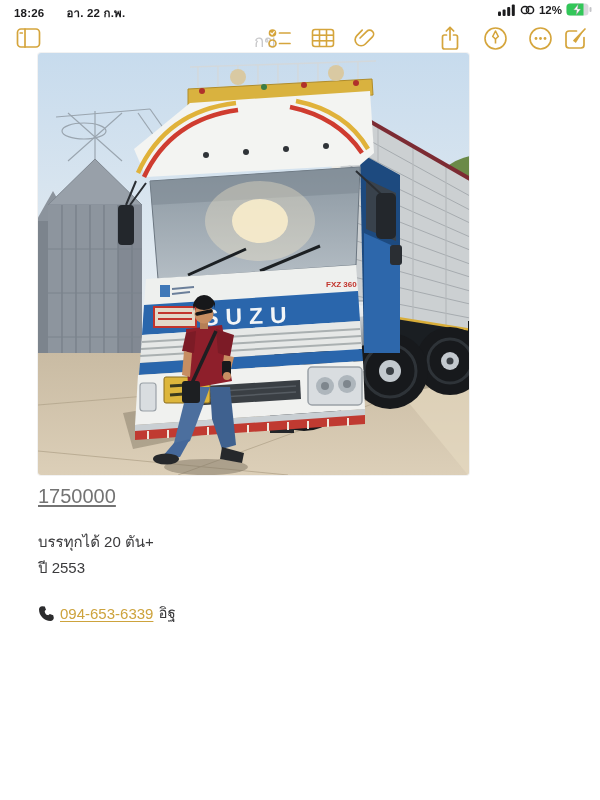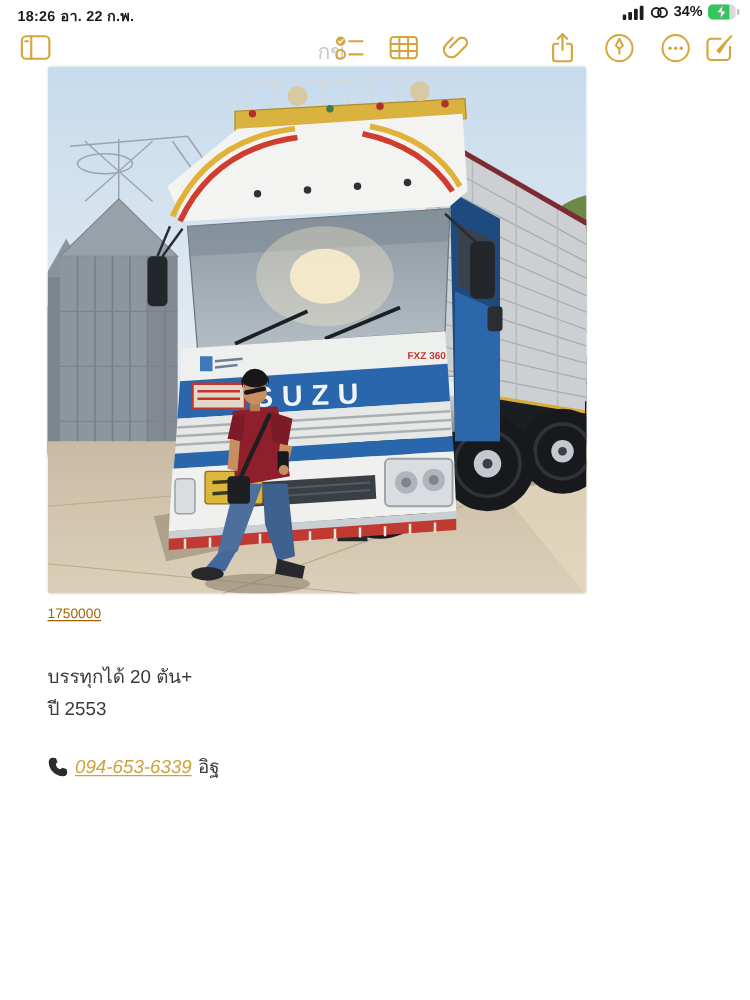--- a/index.html
+++ b/index.html
@@ -2,39 +2,39 @@
 <html><head>
 <meta charset="utf-8">
 <style>
   html,body{margin:0;padding:0;}
   body{width:600px;height:800px;background:#fff;font-family:"Liberation Sans",sans-serif;-webkit-font-smoothing:antialiased;}
   .page{position:relative;width:600px;height:800px;background:#fff;overflow:hidden;}
 
   
   .statusbar{position:absolute;top:0;left:0;right:0;height:22px;}
   .sb-left{position:absolute;left:14px;top:4px;font-size:11.5px;font-weight:bold;color:#1c1c1e;letter-spacing:.2px;}
-  .sb-left .sb-date{margin-left:4px;}
+  .sb-left .sb-date{margin-left:22px;}
   .sb-right{position:absolute;right:8px;top:3px;display:flex;align-items:center;gap:4px;}
   .sb-batt-txt{font-size:11.5px;font-weight:bold;color:#1c1c1e;}
 
   
   .toolbar{position:absolute;top:22px;left:0;right:0;height:34px;}
   .tbtn{position:absolute;top:2px;width:28px;height:28px;display:flex;align-items:center;justify-content:center;cursor:pointer;}
   .tbtn svg{display:block;}
   .style-btn{position:absolute;left:218px;top:5px;font-size:17px;color:#c9c9cb;font-weight:500;margin-left:36px;}
 
   
   .photo{position:absolute;left:38px;top:53px;width:431px;height:422px;border-radius:3px;overflow:hidden;box-shadow:0 0 0 1px rgba(0,0,0,.05);}
   .photo svg{display:block;}
 
   
-  .price-link{position:absolute;left:38px;top:485px;font-size:11px;font-weight:500;color:#a16207;text-decoration:underline;text-underline-offset:2px;cursor:pointer;}
+  .price-link{position:absolute;left:38px;top:485px;font-size:20px;font-weight:500;color:#737373;text-decoration:underline;text-underline-offset:2px;cursor:pointer;}
   .note-lines{position:absolute;left:38px;top:529px;font-size:15px;color:#3b3b3d;line-height:25.5px;}
   .phone-row{position:absolute;left:38px;top:601px;display:flex;align-items:center;gap:5px;font-size:15px;color:#3b3b3d;}
-  .phone-link{color:#cda33d;text-decoration:underline;text-underline-offset:2px;font-weight:500;cursor:pointer;font-style:italic;}
+  .phone-link{color:#cda33d;text-decoration:underline;text-underline-offset:2px;font-weight:500;cursor:pointer;}
 </style>
 </head>
 <body>
 
 <div class="page">
 
   <div class="statusbar">
     <div class="sb-left">
       <span>18:26</span><span class="sb-date">อา. 22 ก.พ.</span>
     </div>
@@ -42,21 +42,21 @@
       <svg width="18" height="12" viewBox="0 0 18 12">
         <rect x="0" y="7.5" width="3" height="4.5" rx="1" fill="#1c1c1e"></rect>
         <rect x="4.6" y="5.5" width="3" height="6.5" rx="1" fill="#1c1c1e"></rect>
         <rect x="9.2" y="3" width="3" height="9" rx="1" fill="#1c1c1e"></rect>
         <rect x="13.8" y="0.5" width="3" height="11.5" rx="1" fill="#1c1c1e"></rect>
       </svg>
       <svg width="15" height="12" viewBox="0 0 15 12">
         <circle cx="5" cy="6" r="3.6" fill="none" stroke="#1c1c1e" stroke-width="1.5"></circle>
         <circle cx="10" cy="6" r="3.6" fill="none" stroke="#1c1c1e" stroke-width="1.5"></circle>
       </svg>
-      <span class="sb-batt-txt">34%</span>
+      <span class="sb-batt-txt">12%</span>
       <svg width="26" height="13" viewBox="0 0 26 13">
         <rect x="0.5" y="0.5" width="22" height="12" rx="3.5" fill="#d9d9de"></rect>
         <path d="M0.5,4 a3.5,3.5 0 0 1 3.5,-3.5 h13.5 v12 H4 a3.5,3.5 0 0 1 -3.5,-3.5 Z" fill="#32C759"></path>
         <rect x="23.5" y="4" width="2" height="5" rx="1" fill="#c4c4c8"></rect>
         <path d="M12.2,1.2 L7.6,7 h3.2 L10.2,11.8 L14.8,6 h-3.2 Z" fill="#fff" stroke="#8c8c90" stroke-width="0.5"></path>
       </svg>
     </div>
   </div>
 
   <div class="toolbar">

